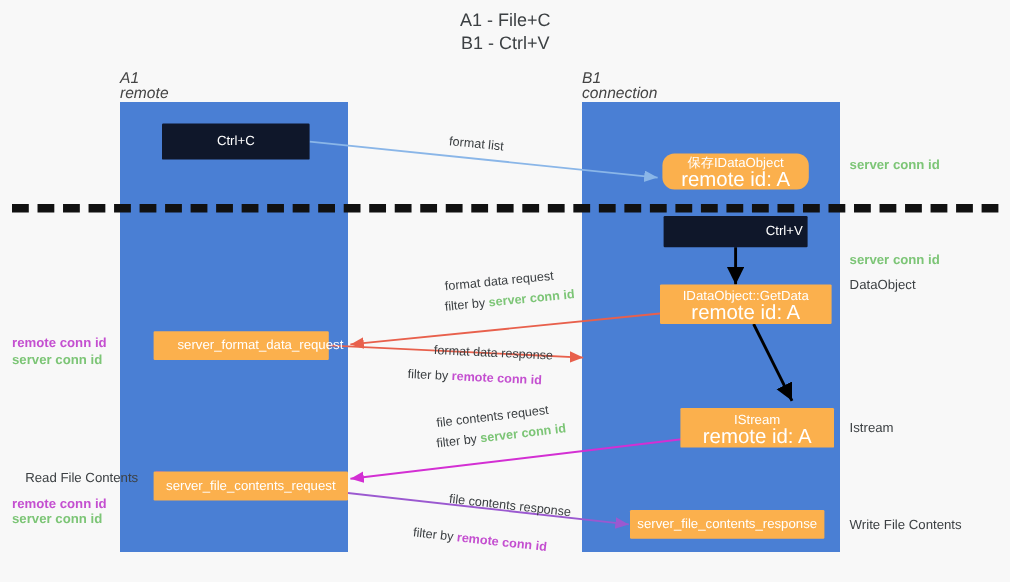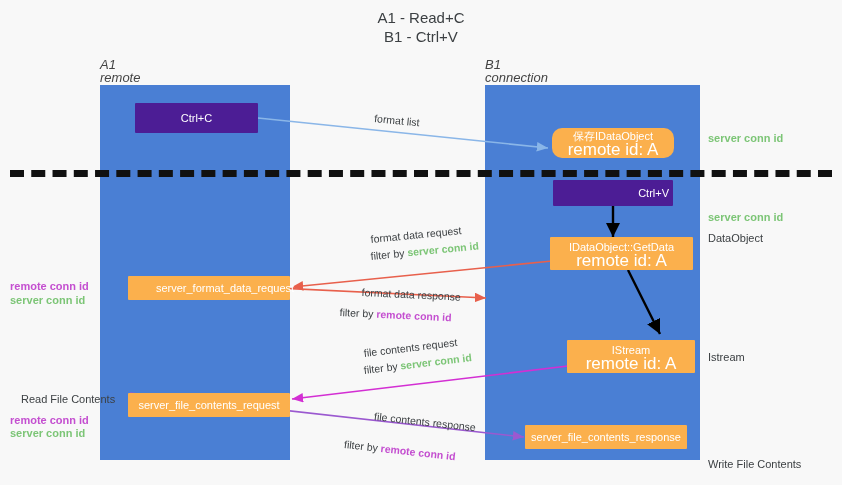--- a/index.html
+++ b/index.html
@@ -54,21 +54,21 @@
     flex-direction: column;
     align-items: center;
     justify-content: center;
     text-align: center;
     color: #ffffff;
     font-size: 11px;
     line-height: 13px;
     border-radius: 1px;
     padding: 2px 4px;
   }
-  .node.green { background: #4c1d95; }
+  .node.green { background: #0f172a; }
   .node.orange { background: #fbb04d; }
   .node .l2 { font-size: 17px; line-height: 13px; }
 
   
   .side-label {
     font-size: 11px;
     line-height: 14px;
     white-space: pre;
   }
   .c-green  { color: #7cc576; font-weight: bold; }
@@ -98,21 +98,21 @@
     left: 0; top: 0;
     width: 842px; height: 485px;
     pointer-events: none;
   }
 </style>
 </head>
 <body>
 
 <div id="canvas">
 
-  <div class="abs title">A1 - Read+C
+  <div class="abs title">A1 - File+C
 B1 - Ctrl+V</div>
 
   <div class="abs lane-head" style="left:100px; top:58px; width:190px;">A1
 remote</div>
   <div class="abs lane-head" style="left:485px; top:58px; width:215px;">B1
 connection</div>
 
   <div class="abs lane" style="left:100px; top:85px; width:190px; height:375px;"></div>
   <div class="abs lane" style="left:485px; top:85px; width:215px; height:375px;"></div>
 
@@ -166,40 +166,40 @@
   <div class="abs node orange" style="left:550px; top:237px; width:143px; height:33px;">
     <span>IDataObject::GetData</span>
     <span class="l2">remote id: A</span>
   </div>
 
   <div class="abs node orange" style="left:567px; top:340px; width:128px; height:33px;">
     <span>IStream</span>
     <span class="l2">remote id: A</span>
   </div>
 
-  <div class="abs node orange" style="left:128px; top:276px; width:162px; height:24px;padding-left:36px;">
+  <div class="abs node orange" style="left:128px; top:276px; width:146px; height:24px;padding-left:36px;">
     <span>server_format_data_request</span>
   </div>
 
 
   <div class="abs node orange" style="left:128px; top:393px; width:162px; height:24px;">
     <span>server_file_contents_request</span>
   </div>
 
   <div class="abs node orange" style="left:525px; top:425px; width:162px; height:24px;">
     <span>server_file_contents_response</span>
   </div>
 
   <div class="abs dashline" style="left:10px; top:170px; width:822px;"></div>
 
   <div class="abs side-label c-green" style="left:708px; top:131px;">server conn id</div>
   <div class="abs side-label c-green" style="left:708px; top:210px;">server conn id</div>
   <div class="abs side-label c-dark" style="left:708px; top:231px;">DataObject</div>
   <div class="abs side-label c-dark" style="left:708px; top:350px;">Istream</div>
-  <div class="abs side-label c-dark" style="left:708px; top:431px;margin-top:26px;">Write File Contents</div>
+  <div class="abs side-label c-dark" style="left:708px; top:431px;">Write File Contents</div>
 
   <div class="abs side-label c-purple" style="left:10px; top:279px;">remote conn id</div>
   <div class="abs side-label c-green" style="left:10px; top:293px;">server conn id</div>
 
   <div class="abs side-label c-dark" style="left:21px; top:392px;text-align:right;">Read File Contents</div>
   <div class="abs side-label c-purple" style="left:10px; top:413px;">remote conn id</div>
   <div class="abs side-label c-green" style="left:10px; top:426px;">server conn id</div>
 
   <div class="abs edge-label rot" style="left:375px; top:111px; transform:rotate(5.6deg);">format list</div>
 

